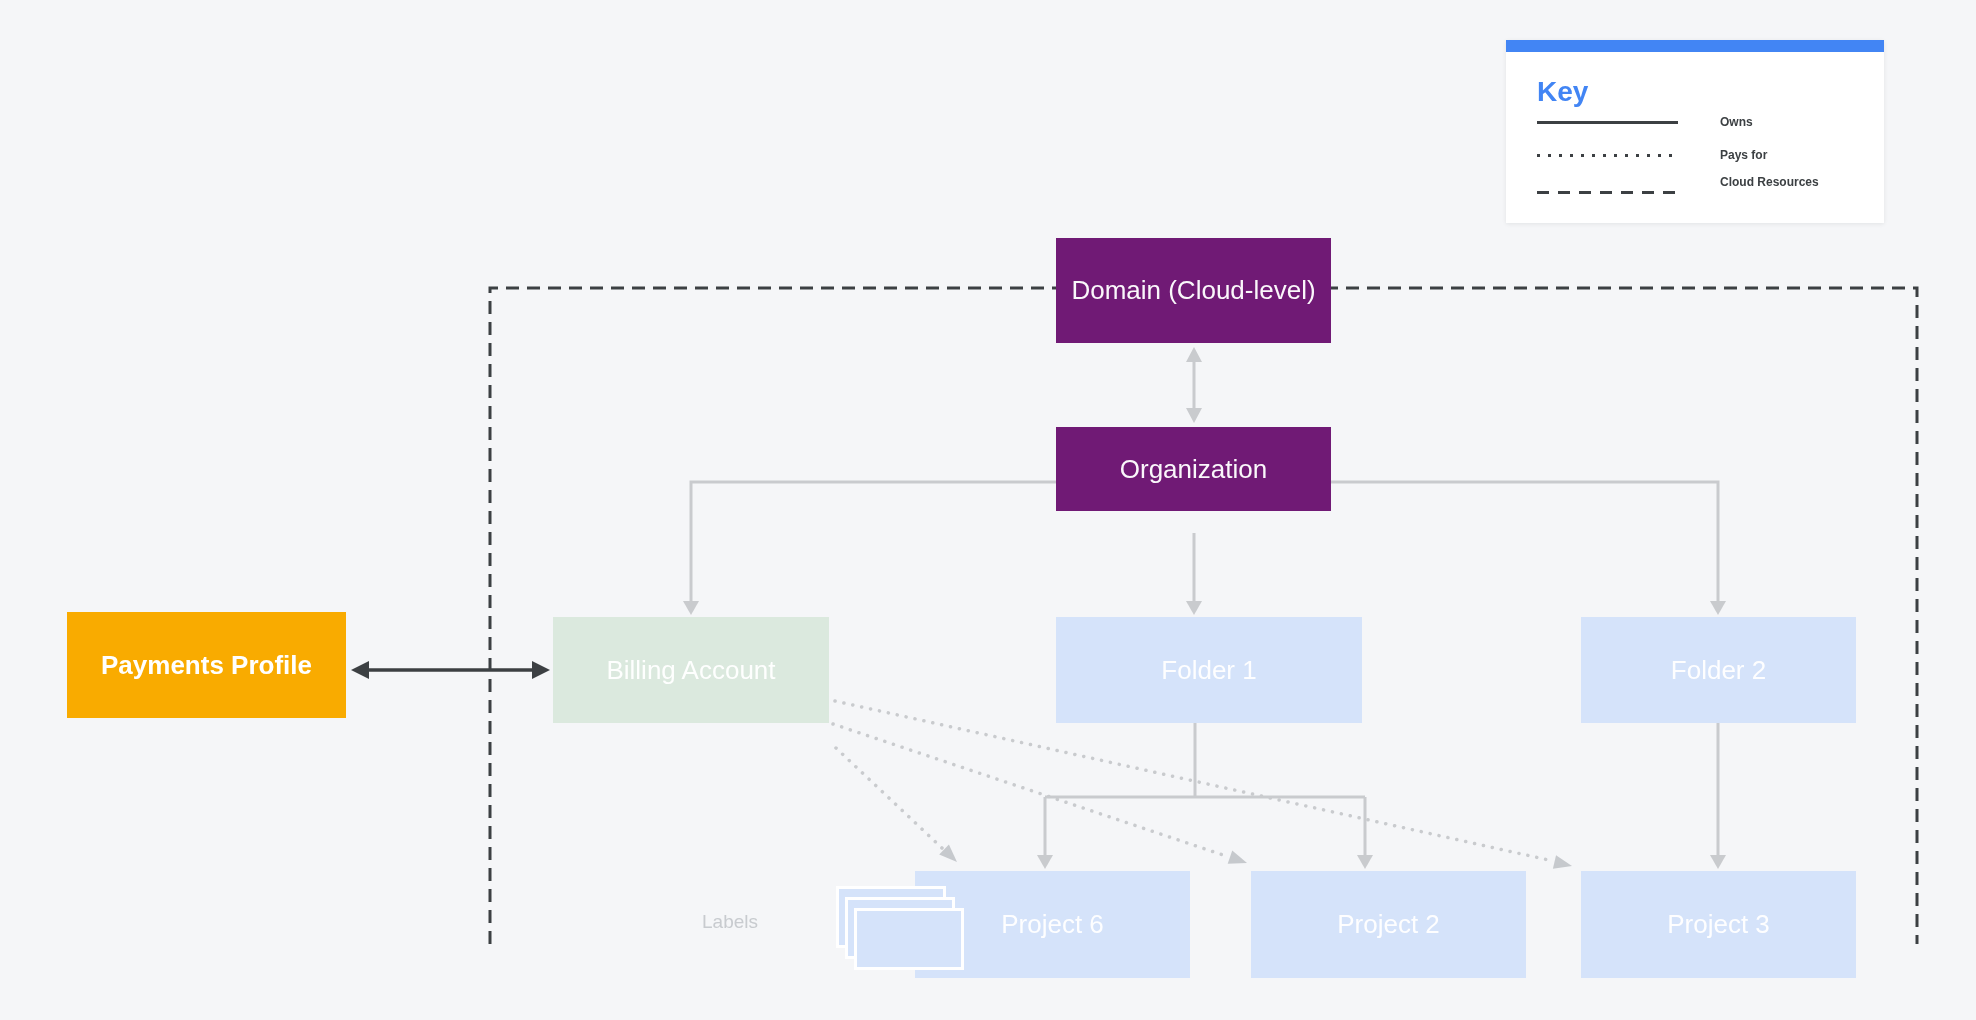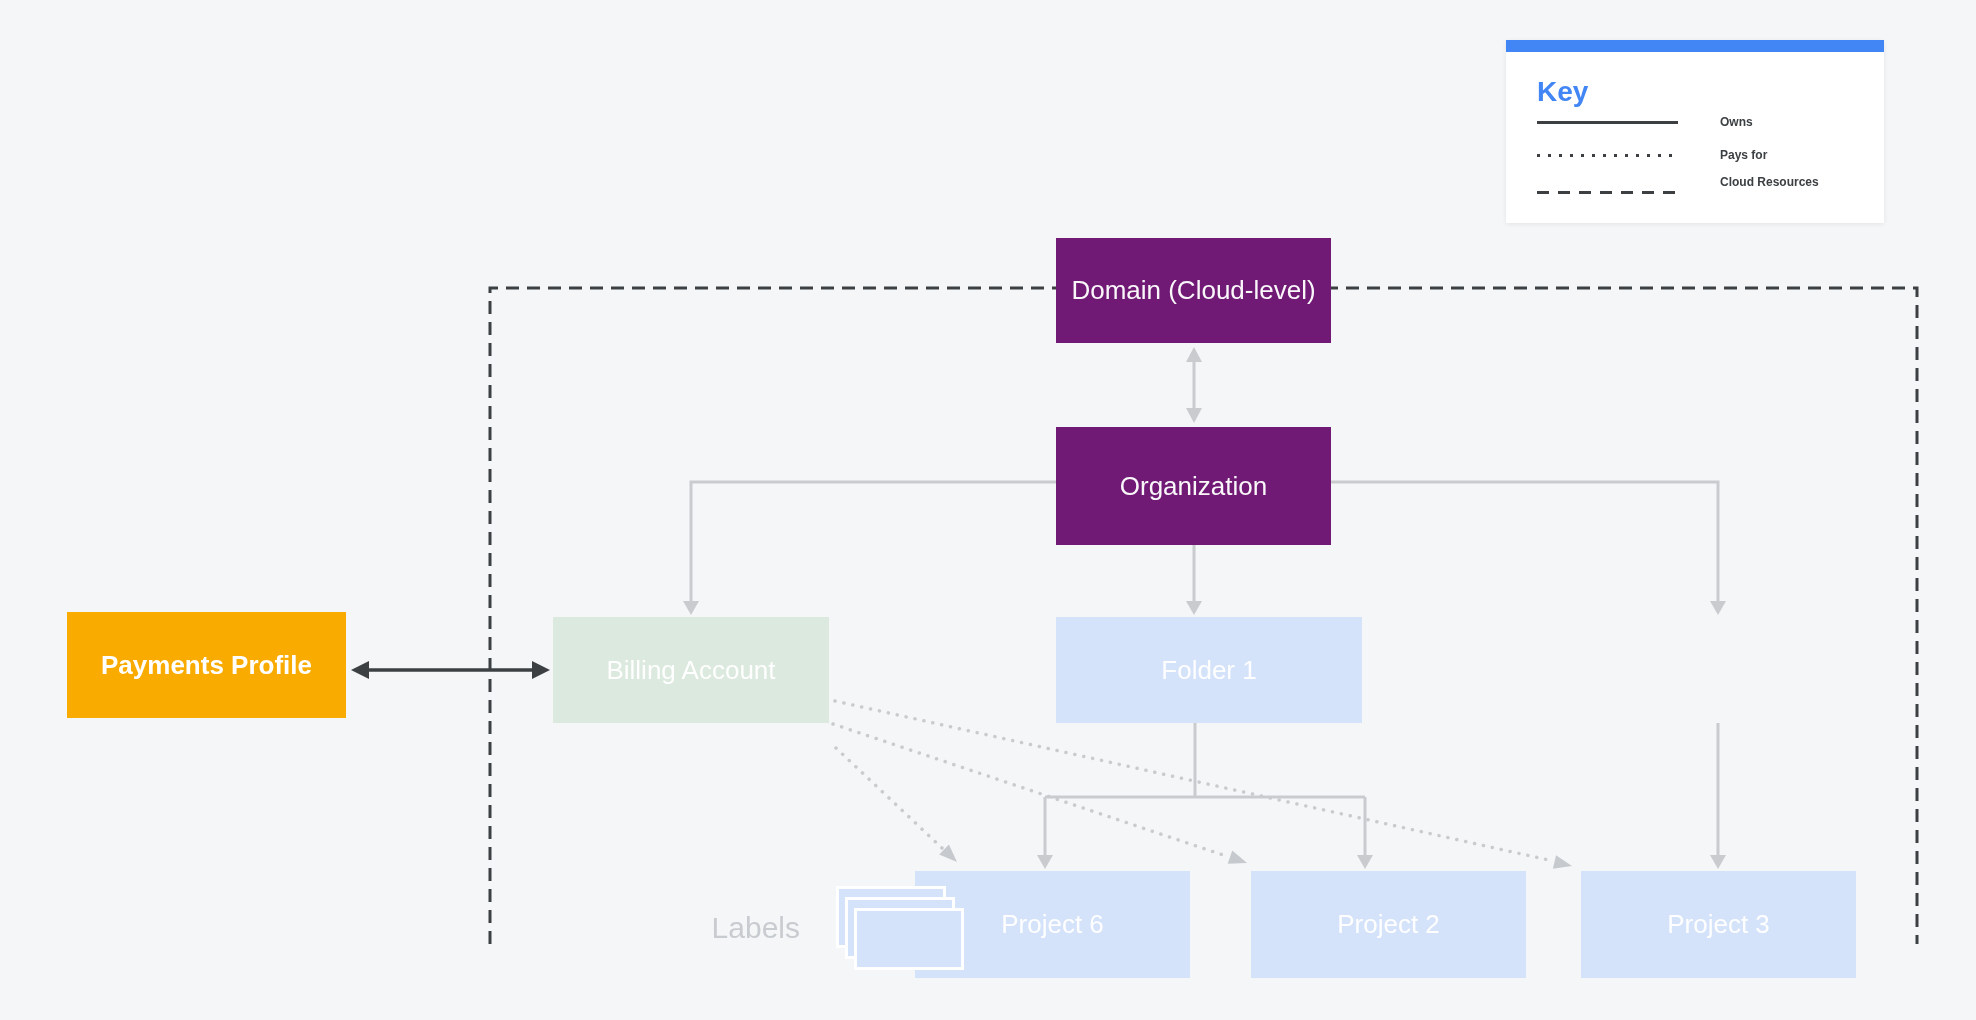--- a/index.html
+++ b/index.html
@@ -27,33 +27,33 @@
     display:flex;align-items:center;justify-content:center;
     font-size:26px;color:rgba(255,255,255,.97);
     text-align:center;
   }
   .node.pink {background:#701a75;}
   .node.blue {background:#d5e3fa;}
   .node.green{background:#dbe9de;}
   .node.amber{background:#f9ab00;font-weight:bold;color:#ffffff;}
 
   #domain      {left:1056px;top:238px;width:275px;height:105px;}
-  #organization{left:1056px;top:427px;width:275px;height:118px;}
+  #organization{left:1056px;top:427px;width:275px;height:84px;}
   #billing     {left:553px; top:617px;width:276px;height:106px;}
   #folder1     {left:1056px;top:617px;width:306px;height:106px;}
   #folder2     {left:1581px;top:617px;width:275px;height:106px;}
   #payments    {left:67px;  top:612px;width:279px;height:106px;}
   #project1    {left:915px; top:871px;width:275px;height:107px;}
   #project2    {left:1251px;top:871px;width:275px;height:107px;}
   #project3    {left:1581px;top:871px;width:275px;height:107px;}
 
   
   .labels-caption{
     position:absolute;left:660px;top:911px;width:140px;z-index:3;
-    text-align:right;font-size:30px;color:#c8cbcf;
+    text-align:center;font-size:19px;color:#c8cbcf;
   }
   .label-card{
     position:absolute;width:110px;height:62px;z-index:3;
     background:#d5e3fa;border:3px solid #ffffff;box-sizing:border-box;
   }
   .label-card.c1{left:836px;top:886px;}
   .label-card.c2{left:845px;top:897px;}
   .label-card.c3{left:854px;top:908px;}
 
   
@@ -152,20 +152,23 @@
     </div>
   <div class="node pink" id="organization">
       <span>Organization</span>
     </div>
   <div class="node green" id="billing">
       <span>Billing Account</span>
     </div>
   <div class="node blue" id="folder1">
       <span>Folder 1</span>
     </div>
+  <div class="node blue" id="folder2">
+      <span>Folder 2</span>
+    </div>
   <div class="node amber" id="payments">
       <span>Payments Profile</span>
     </div>
   <div class="node blue" id="project1">
       <span>Project 6</span>
     </div>
   <div class="node blue" id="project2">
       <span>Project 2</span>
     </div>
   <div class="node blue" id="project3">

